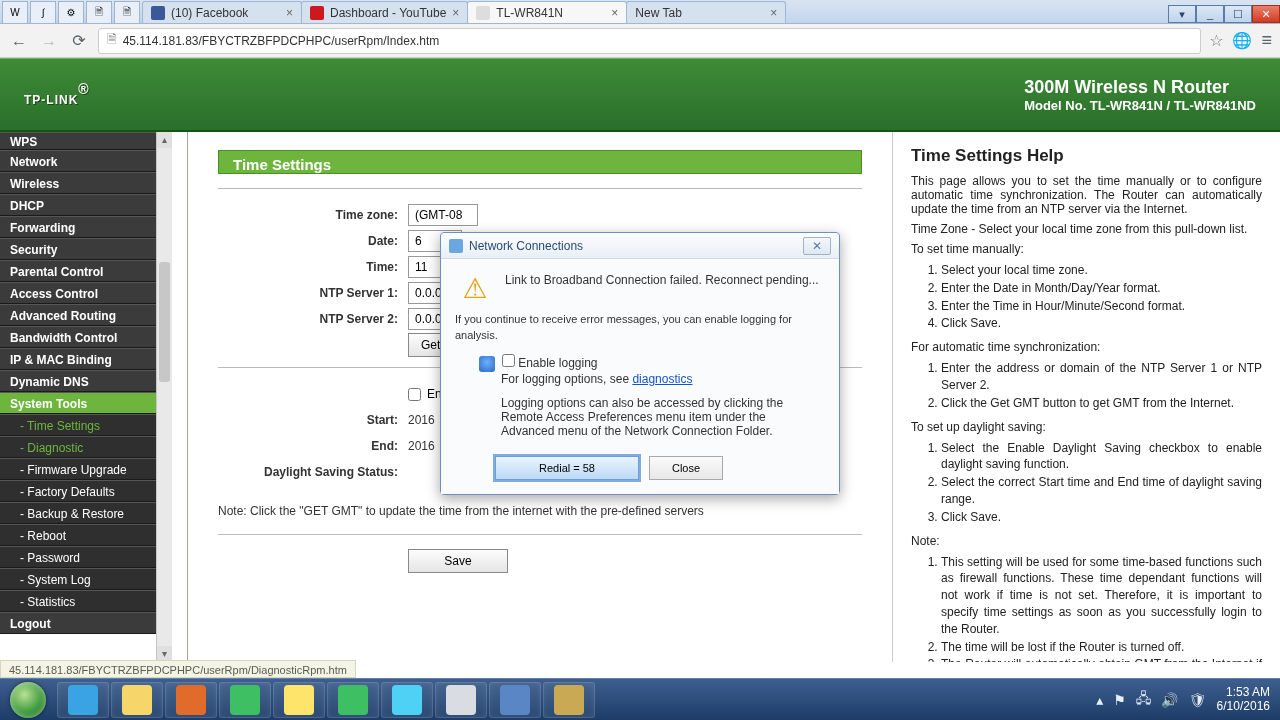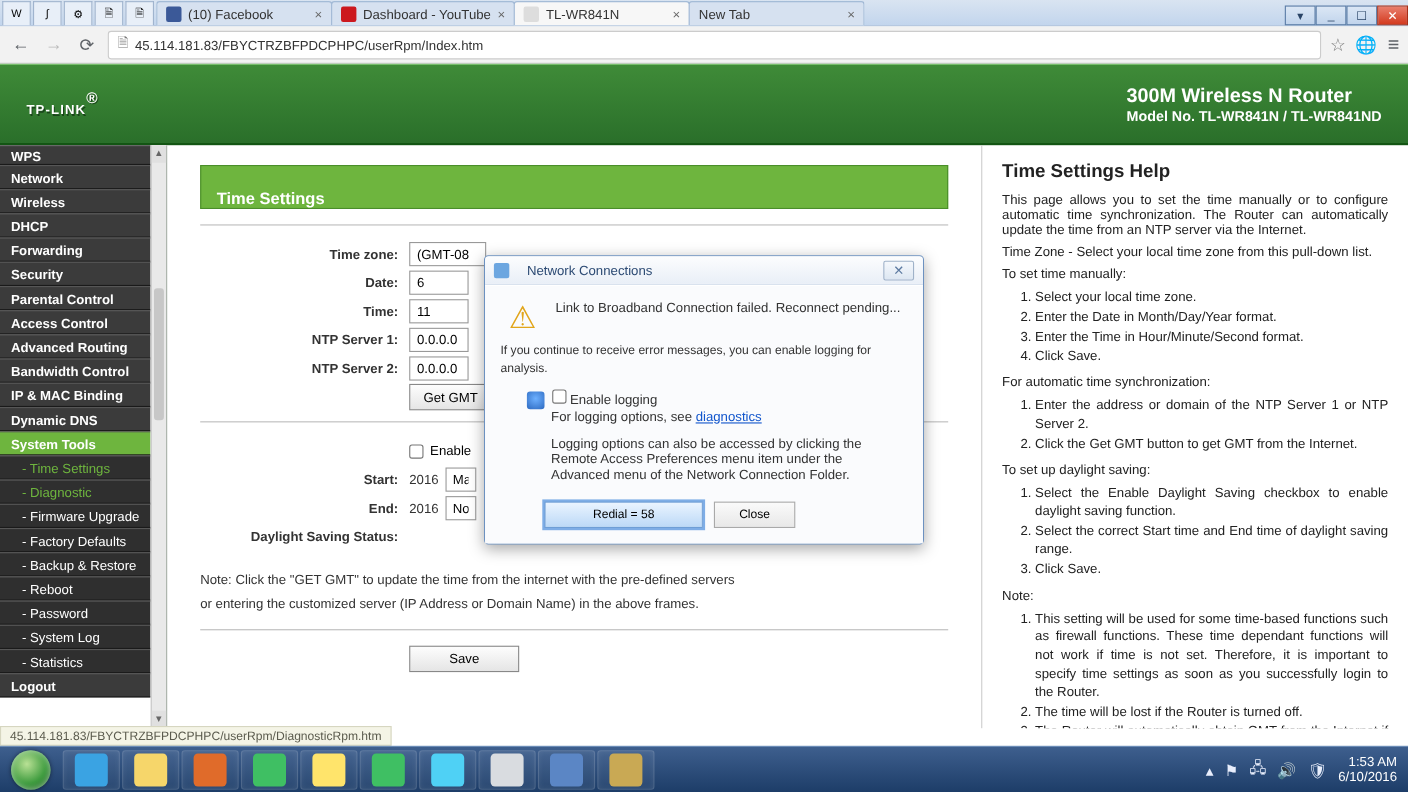--- a/index.html
+++ b/index.html
@@ -28,53 +28,53 @@
   
   .router-head { height:74px; background:linear-gradient(#3f8b38,#2a6f2a); display:flex; align-items:center; padding:0 24px; color:#fff; border-top:1px solid #6bb85e; border-bottom:2px solid #135513;}
   .logo { font-size:28px; font-weight:bold; letter-spacing:1px; color:#fff; text-shadow:1px 1px 0 #1a441a; }
   .logo sup{font-size:14px;}
   .head-right { margin-left:auto; text-align:left; }
   .head-right .l1 { font-size:18px; font-weight:bold; }
   .head-right .l2 { font-size:13px; font-weight:bold; }
 
   
   .main-wrap { display:flex; height:530px; }
-  .sidebar { width:152px; background:#fff; border-right:1px solid #9fa89f; display:flex; }
+  .sidebar { width:188px; background:#fff; border-right:1px solid #9fa89f; display:flex; }
   .side-list { width:156px; overflow:hidden; }
   .side-scroll { width:16px; background:#e9e9e9; position:relative; border-left:1px solid #c6c6c6;}
   .side-scroll .thumb { position:absolute; left:2px; right:2px; top:130px; height:120px; background:#c7c7c7; border-radius:3px; }
   .side-scroll .arrow { position:absolute; left:0; right:0; height:16px; background:#e0e0e0; text-align:center; color:#666; font-size:10px; line-height:16px; }
   .side-scroll .arrow.top{top:0;} .side-scroll .arrow.bottom{bottom:0;}
   .side-item { height:22px; line-height:22px; padding:0 10px; color:#fff; background:#3b3b3b; border-top:1px solid #565656; border-bottom:1px solid #1a1a1a; font-size:12px; font-weight:bold; }
   .side-item.first { height:18px; line-height:18px; }
   .side-item.active { background:#6eb53e; }
   .side-sub { background:#2f2f2f; padding-left:20px; font-weight:normal; }
   .side-sub.highlight { color:#6eb53e; }
 
   .center { flex:1; padding:18px 30px 0 30px; overflow:hidden; position:relative; }
-  .panel-title { height:40px; background:#6eb53e; color:#fff; font-size:15px; font-weight:bold; line-height:28px; padding:16px 14px; border:1px solid #4a8e2a; }
+  .panel-title { height:24px; background:#6eb53e; color:#fff; font-size:15px; font-weight:bold; line-height:28px; padding:0 14px; border:1px solid #4a8e2a; }
   .hr { border:none; border-top:1px solid #bbb; margin:14px 0; }
   .form-row { display:flex; align-items:center; height:24px; margin:2px 0; }
   .form-row label { width:180px; text-align:right; margin-right:10px; font-weight:bold; color:#333; }
   .form-row .val { color:#333; }
   .inp { height:22px; border:1px solid #999; padding:0 6px; background:#fff; font-size:12px; }
   .btnx { height:24px; padding:0 12px; border:1px solid #888; background:linear-gradient(#fdfdfd,#e5e5e5); font-size:12px; }
   .note-p { color:#333; margin:4px 0; line-height:1.5; }
   .save-btn { width:100px; }
 
   .help-panel { width:388px; border-left:1px solid #ccc; padding:14px 18px 0 18px; color:#222; overflow:hidden; }
   .help-panel h2 { font-size:17px; font-weight:bold; margin-bottom:8px; }
   .help-panel p { font-size:12px; margin:6px 0; text-align:justify; }
   .help-panel ol { margin:4px 0 8px 30px; }
   .help-panel ol li { font-size:12px; margin:1px 0; text-align:justify; line-height:1.4; }
   .help-panel b { font-weight:normal; }
 
   
   .dialog { position:absolute; left:440px; top:232px; width:400px; background:#fff; border:1px solid #6c91c0; border-radius:4px; box-shadow:0 4px 14px rgba(0,0,0,0.35); z-index:50; }
-  .dialog .dlg-title { height:26px; background:linear-gradient(#fcfdfe,#e9eff7); border-bottom:1px solid #cdd9e8; border-radius:4px 4px 0 0; display:flex; align-items:center; padding:0 8px; gap:16px; color:#2c4a73; font-size:12px;}
+  .dialog .dlg-title { height:26px; background:linear-gradient(#fcfdfe,#e9eff7); border-bottom:1px solid #cdd9e8; border-radius:4px 4px 0 0; display:flex; align-items:center; padding:0 8px; gap:6px; color:#2c4a73; font-size:12px;}
   .dialog .dlg-close { margin-left:auto; width:28px; height:18px; border:1px solid #9fb2c9; border-radius:2px; background:linear-gradient(#f5f8fc,#dde7f2); color:#5c7aa1; text-align:center; font-size:12px; line-height:16px; }
   .dlg-body { padding:12px 14px 14px 14px; background:#fafbfd; border-top:1px solid #fff; }
   .dlg-row { display:flex; gap:10px; margin-bottom:8px; }
   .warn-icon { width:40px; height:36px; display:flex; align-items:flex-start; justify-content:center; font-size:28px; color:#e1a51a; }
   .dlg-text { font-size:11px; color:#333; line-height:1.45; }
   .dlg-sub { margin-left:36px; font-size:11px; color:#333; }
   .dlg-sub a { color:#1155cc; text-decoration:underline; }
   .shield-icon { display:inline-block; width:16px; height:16px; background:radial-gradient(circle at 50% 40%,#6db0ff,#2c69c0); border-radius:3px; vertical-align:middle; margin-right:4px;}
   .dlg-btns { display:flex; gap:10px; margin-top:18px; justify-content:flex-start; padding-left:40px;}
   .dlg-btn { width:144px; height:24px; border:1px solid #6e9ed6; background:linear-gradient(#f2f8ff,#cfe3fb); font-size:11px; }
@@ -235,21 +235,20 @@
         <label>End:</label>
       <span class="val" style="margin-right:6px;">2016</span>
       <input class="inp" style="width: 28px;" value="No">
       </div>
     <div class="form-row">
         <label>Daylight Saving Status:</label>
       </div>
 
     <div style="height:12px;"></div>
     <p class="note-p" style="margin-left:0;">Note: Click the "GET GMT" to update the time from the internet with the pre-defined servers</p>
-    <p class="note-p">or entering the customized server (IP Address or Domain Name) in the above frames.</p>
 
     <hr class="hr">
     <div class="form-row">
         <label></label>
       <button class="btnx save-btn">Save</button>
       </div>
   </div>
 
   <div class="help-panel">
     <h2>Time Settings Help</h2>

